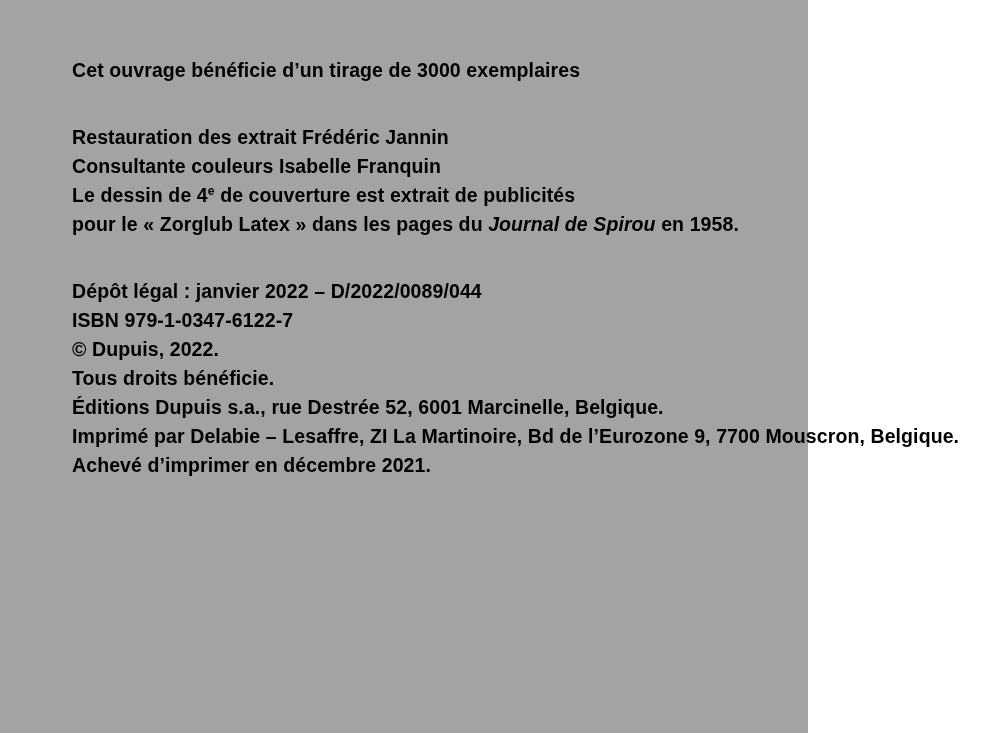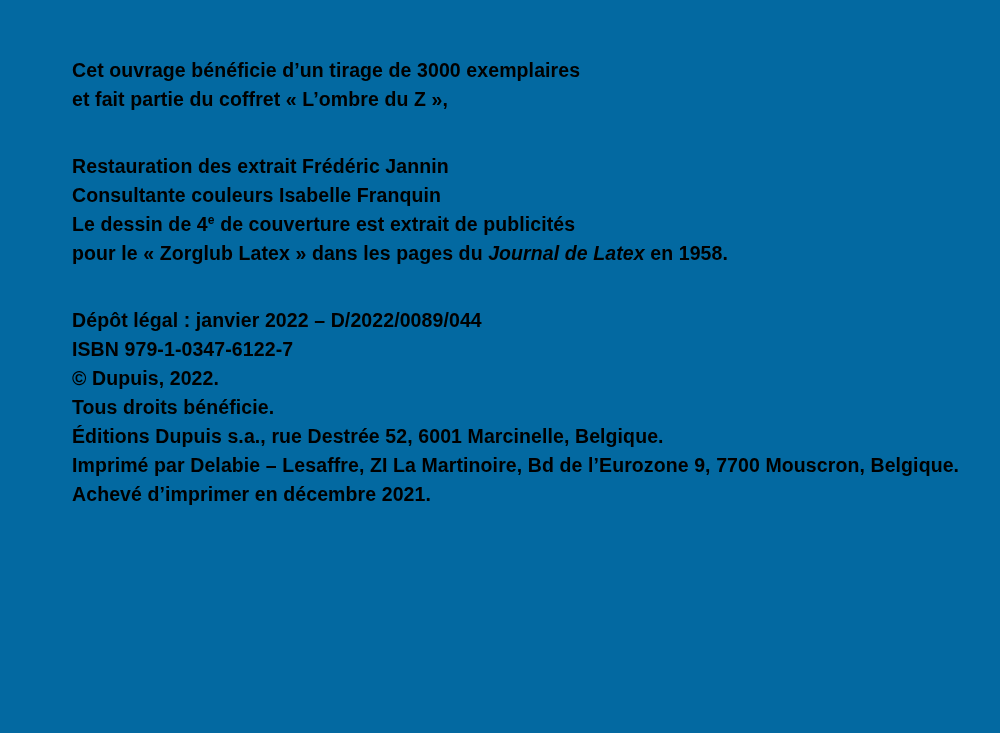--- a/index.html
+++ b/index.html
@@ -9,23 +9,23 @@
   }
   body {
     width: 1000px;
     height: 733px;
     font-family: "Liberation Sans", sans-serif;
     color: #000000;
     overflow: hidden;
   }
   .page {
     position: relative;
-    width: 1000px;
+    width: 808px;
     height: 733px;
-    background: #0369a1;
+    background: #a3a3a3;
   }
   .colophon {
     position: absolute;
     left: 72px;
     top: 56px;
     width: 880px;
   }
   .block {
     margin: 0 0 38px 0;
   }
@@ -53,29 +53,28 @@
   }
 </style>
 </head>
 <body>
 
 <div class="page">
   <div class="colophon">
 
     <div class="block">
       <div class="line">Cet ouvrage bénéficie d’un tirage de 3000 exemplaires</div>
-      <div class="line">et fait partie du coffret « L’ombre du Z »,</div>
     </div>
 
 
     <div class="block">
       <div class="line">Restauration des extrait Frédéric Jannin</div>
       <div class="line">Consultante couleurs Isabelle Franquin</div>
       <div class="line"><span>Le dessin de 4</span><sup>e</sup><span> de couverture est extrait de publicités</span></div>
-      <div class="line"><span>pour le « Zorglub Latex » dans les pages du </span><span class="ital">Journal de Latex</span><span> en 1958.</span></div>
+      <div class="line"><span>pour le « Zorglub Latex » dans les pages du </span><span class="ital">Journal de Spirou</span><span> en 1958.</span></div>
     </div>
 
     <div class="block">
       <div class="line">Dépôt légal : janvier 2022 – D/2022/0089/044</div>
       <div class="line">ISBN 979-1-0347-6122-7</div>
       <div class="line">© Dupuis, 2022.</div>
       <div class="line">Tous droits bénéficie.</div>
       <div class="line">Éditions Dupuis s.a., rue Destrée 52, 6001 Marcinelle, Belgique.</div>
       <div class="line">Imprimé par Delabie – Lesaffre, ZI La Martinoire, Bd de l’Eurozone 9, 7700 Mouscron, Belgique.</div>
       <div class="line">Achevé d’imprimer en décembre 2021.</div>

